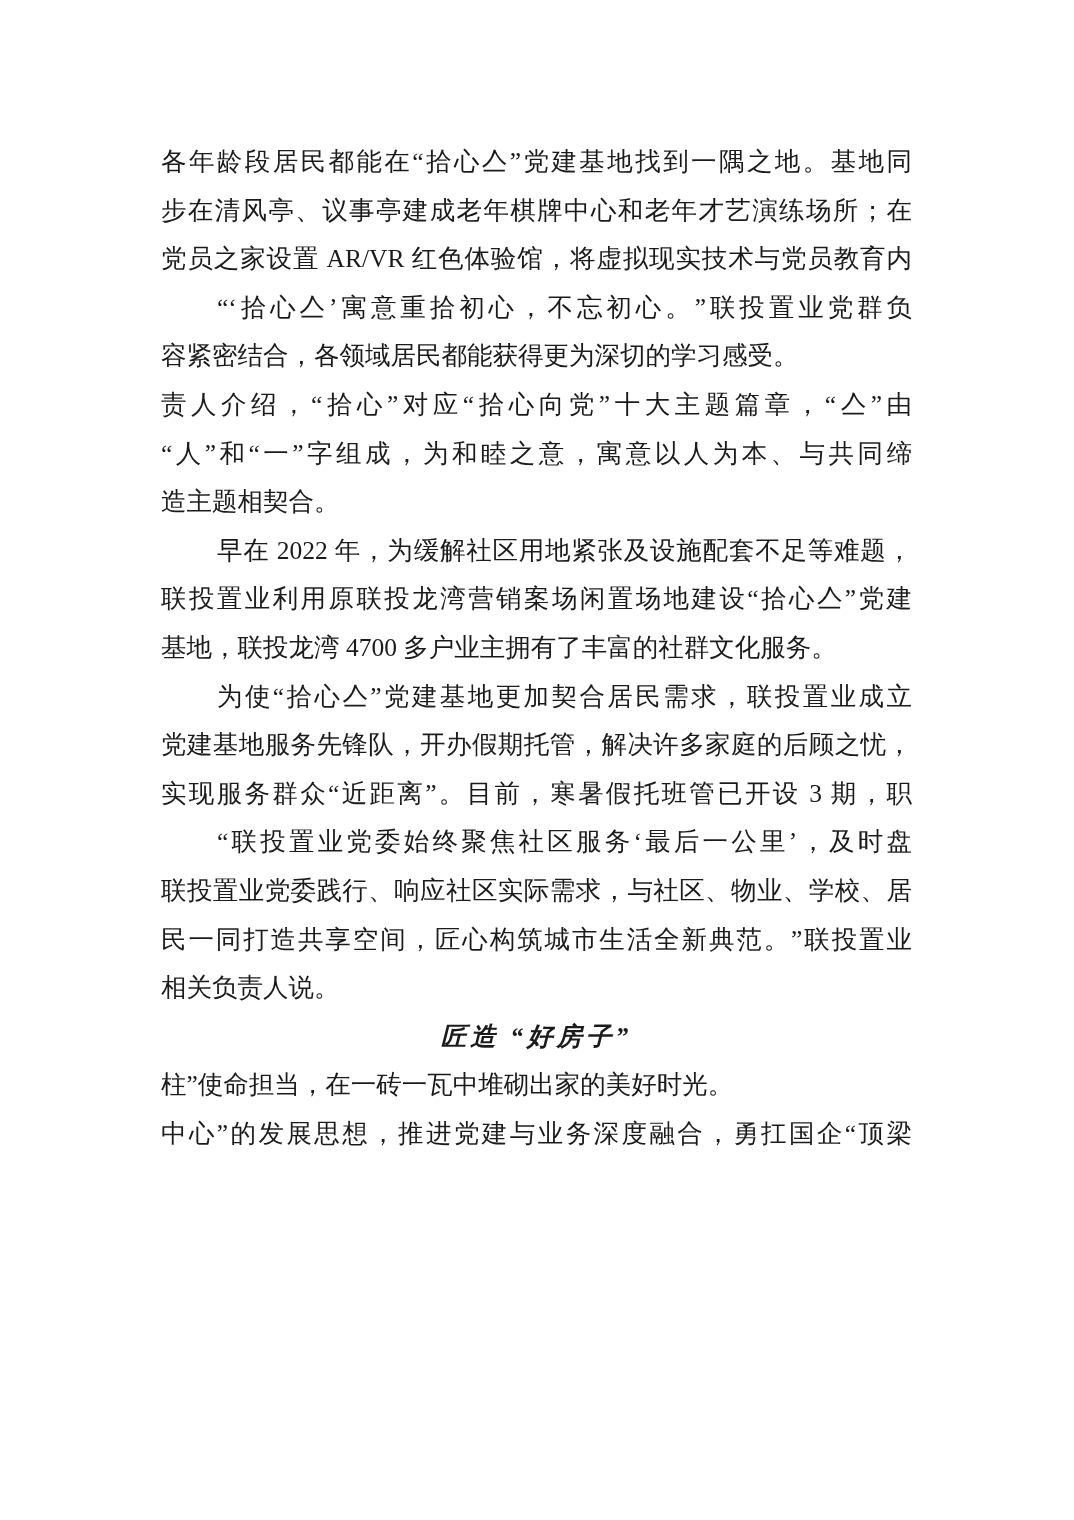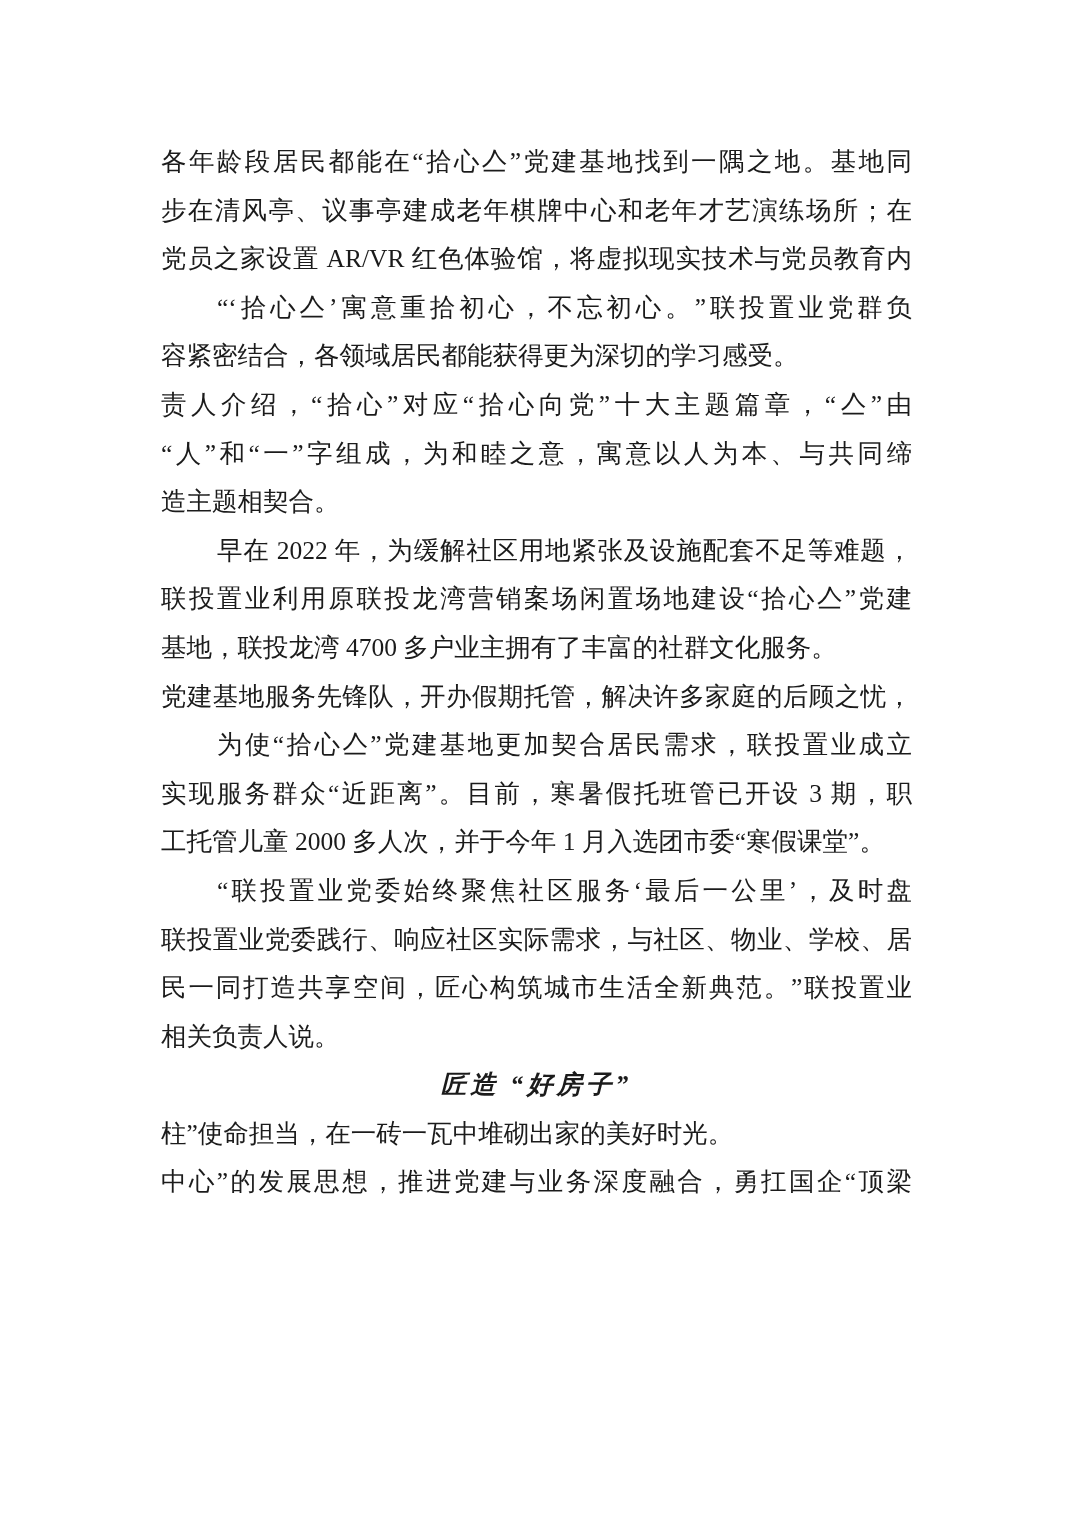--- a/index.html
+++ b/index.html
@@ -66,24 +66,23 @@
 
     <div class="line">容紧密结合，各领域居民都能获得更为深切的学习感受。</div>
     <div class="line j">责人介绍，“拾心”对应“拾心向党”十大主题篇章，“亼”由</div>
     <div class="line j">“人”和“一”字组成，为和睦之意，寓意以人为本、与共同缔</div>
     <div class="line">造主题相契合。</div>
 
     <div class="line j ind">早在 2022 年，为缓解社区用地紧张及设施配套不足等难题，</div>
     <div class="line j">联投置业利用原联投龙湾营销案场闲置场地建设“拾心亼”党建</div>
     <div class="line">基地，联投龙湾 4700 多户业主拥有了丰富的社群文化服务。</div>
 
+    <div class="line j ind">为使“拾心亼”党建基地更加契合居民需求，联投置业成立</div>
     <div class="line j">党建基地服务先锋队，开办假期托管，解决许多家庭的后顾之忧，</div>
-    <div class="line j ind">为使“拾心亼”党建基地更加契合居民需求，联投置业成立</div>
     <div class="line j">实现服务群众“近距离”。目前，寒暑假托班管已开设 3 期，职</div>
-    <div class="line">工托管儿童 2000 多人次，并于今年 1 月入选团市委“寒假课堂”。</div>
 
     <div class="line j ind">“联投置业党委始终聚焦社区服务‘最后一公里’，及时盘</div>
     <div class="line j">联投置业党委践行、响应社区实际需求，与社区、物业、学校、居</div>
     <div class="line j">民一同打造共享空间，匠心构筑城市生活全新典范。”联投置业</div>
     <div class="line">相关负责人说。</div>
 
     <div class="line heading">匠造 “好房子”</div>
 
     <div class="line">柱”使命担当，在一砖一瓦中堆砌出家的美好时光。</div>
     <div class="line j">中心”的发展思想，推进党建与业务深度融合，勇扛国企“顶梁</div>

